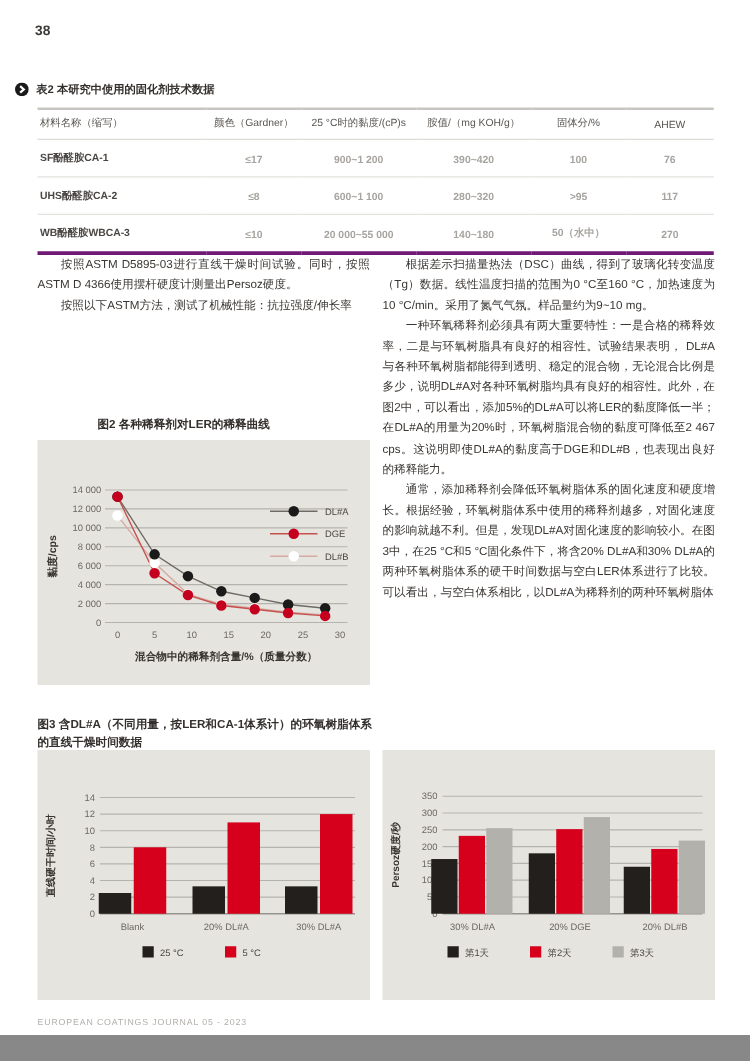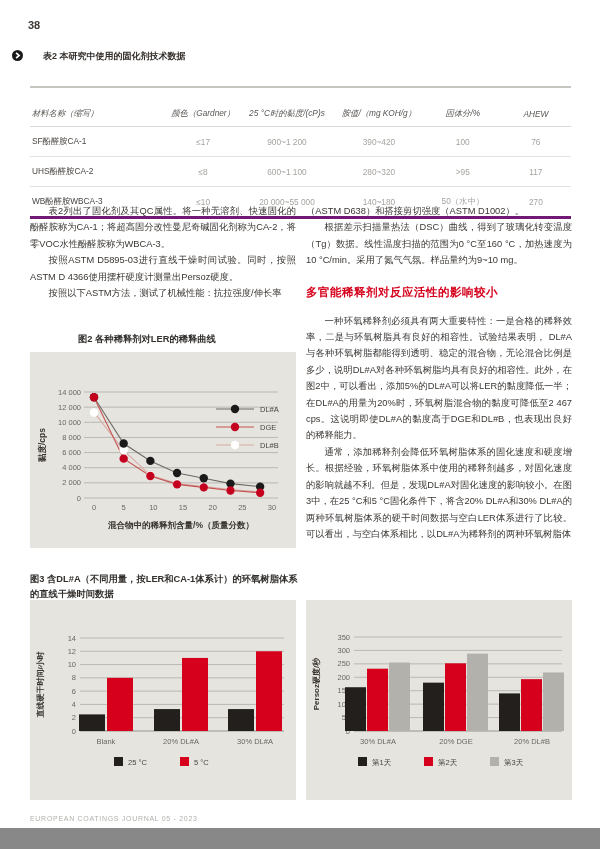--- a/index.html
+++ b/index.html
@@ -8,32 +8,32 @@
     background:#ffffff; overflow:hidden;
     font-family:"Liberation Sans","DejaVu Sans",sans-serif;
     color:#363230;
   }
   
   .header { position:absolute; top:19px; left:28px; display:flex; align-items:baseline; gap:27px; }
   .page-num { font-size:11px; font-weight:bold; color:#3d3936; }
   .page-title { font-size:13.5px; font-weight:bold; color:#d6001c; letter-spacing:1.5px; }
 
   
-  .table-caption-row { position:absolute; top:50px; left:12px; display:flex; align-items:flex-start; gap:20px; }
+  .table-caption-row { position:absolute; top:65px; left:12px; display:flex; align-items:center; gap:6px; }
   .table-caption { font-size:9px; font-weight:bold; color:#332f2c; }
 
   
   .tech-table { position:absolute; left:30px; top:86px; width:541px; border-collapse:collapse; font-size:8.3px; }
   .tech-table th {
     border-top:2px solid #c7c5c0; border-bottom:1px solid #dcdad5;
-    padding:20px 2px 7px; font-weight:normal; color:#5a5652; text-align:center; white-space:nowrap;font-style:italic;
+    padding:5px 2px 7px; font-weight:normal; color:#5a5652; text-align:center; white-space:nowrap;
   }
   .tech-table th:first-child { text-align:left; }
   .tech-table td {
-    padding:9px 2px; border-bottom:1px solid #e4e2dd; color:#a7a4a0; text-align:center; white-space:nowrap;
+    padding:9px 2px; border-bottom:1px solid #e4e2dd; color:#a7a4a0; text-align:center; white-space:nowrap;font-weight:bold;
   }
   .tech-table td:first-child { text-align:left; color:#4a4643; }
   .tech-table tr:last-child td { border-bottom:3px solid #701a75; }
 
   
   .text-col { position:absolute; top:203px; width:266px; }
   #col-left { left:30px; }
   #col-right { left:306px; }
   .text-col p { margin:0; font-size:9.3px; line-height:16.4px; text-align:justify; color:#3a3633; }
   .text-col p.indent { text-indent:2em; }
@@ -115,28 +115,25 @@
           <td>≤10</td>
           <td>20 000~55 000</td>
           <td>140~180</td>
           <td>50（水中）</td>
           <td>270</td>
         </tr>
       </tbody>
   </table>
 
   <div class="text-col" id="col-left">
-      <p class="indent">表2列出了固化剂及其QC属性。将一种无溶剂、快速固化的酚醛胺称为CA-1；将超高固分改性曼尼奇碱固化剂称为CA-2，将零VOC水性酚醛胺称为WBCA-3。</p>
       <p class="indent">按照ASTM D5895-03进行直线干燥时间试验。同时，按照ASTM D 4366使用摆杆硬度计测量出Persoz硬度。</p>
       <p class="indent">按照以下ASTM方法，测试了机械性能：抗拉强度/伸长率</p>
     </div>
   <div class="text-col" id="col-right">
-      <p>（ASTM D638）和搭接剪切强度（ASTM D1002）。</p>
       <p class="indent">根据差示扫描量热法（DSC）曲线，得到了玻璃化转变温度（Tg）数据。线性温度扫描的范围为0 °C至160 °C，加热速度为10 °C/min。采用了氮气气氛。样品量约为9~10 mg。</p>
-      <div class="section-heading">多官能稀释剂对反应活性的影响较小</div>
       <p class="indent">一种环氧稀释剂必须具有两大重要特性：一是合格的稀释效率，二是与环氧树脂具有良好的相容性。试验结果表明， DL#A与各种环氧树脂都能得到透明、稳定的混合物，无论混合比例是多少，说明DL#A对各种环氧树脂均具有良好的相容性。此外，在图2中，可以看出，添加5%的DL#A可以将LER的黏度降低一半；在DL#A的用量为20%时，环氧树脂混合物的黏度可降低至2 467 cps。这说明即使DL#A的黏度高于DGE和DL#B，也表现出良好的稀释能力。</p>
       <p class="indent">通常，添加稀释剂会降低环氧树脂体系的固化速度和硬度增长。根据经验，环氧树脂体系中使用的稀释剂越多，对固化速度的影响就越不利。但是，发现DL#A对固化速度的影响较小。在图3中，在25 °C和5 °C固化条件下，将含20% DL#A和30% DL#A的两种环氧树脂体系的硬干时间数据与空白LER体系进行了比较。可以看出，与空白体系相比，以DL#A为稀释剂的两种环氧树脂体</p>
     </div>
 
   <div class="fig-caption" id="fig2-caption">图2 各种稀释剂对LER的稀释曲线</div>
   <div class="chart-panel" id="fig2-panel">
       <svg width="266" height="196" viewBox="0 0 266 196">
         <line x1="54" y1="146" x2="248" y2="146" stroke="#b5b3ae" stroke-width="0.9"></line>
         <text x="51" y="148.6" text-anchor="end" font-size="7.5" fill="#6b6762">0</text>
         <line x1="54" y1="130.85714285714286" x2="248" y2="130.85714285714286" stroke="#b5b3ae" stroke-width="0.9"></line>

